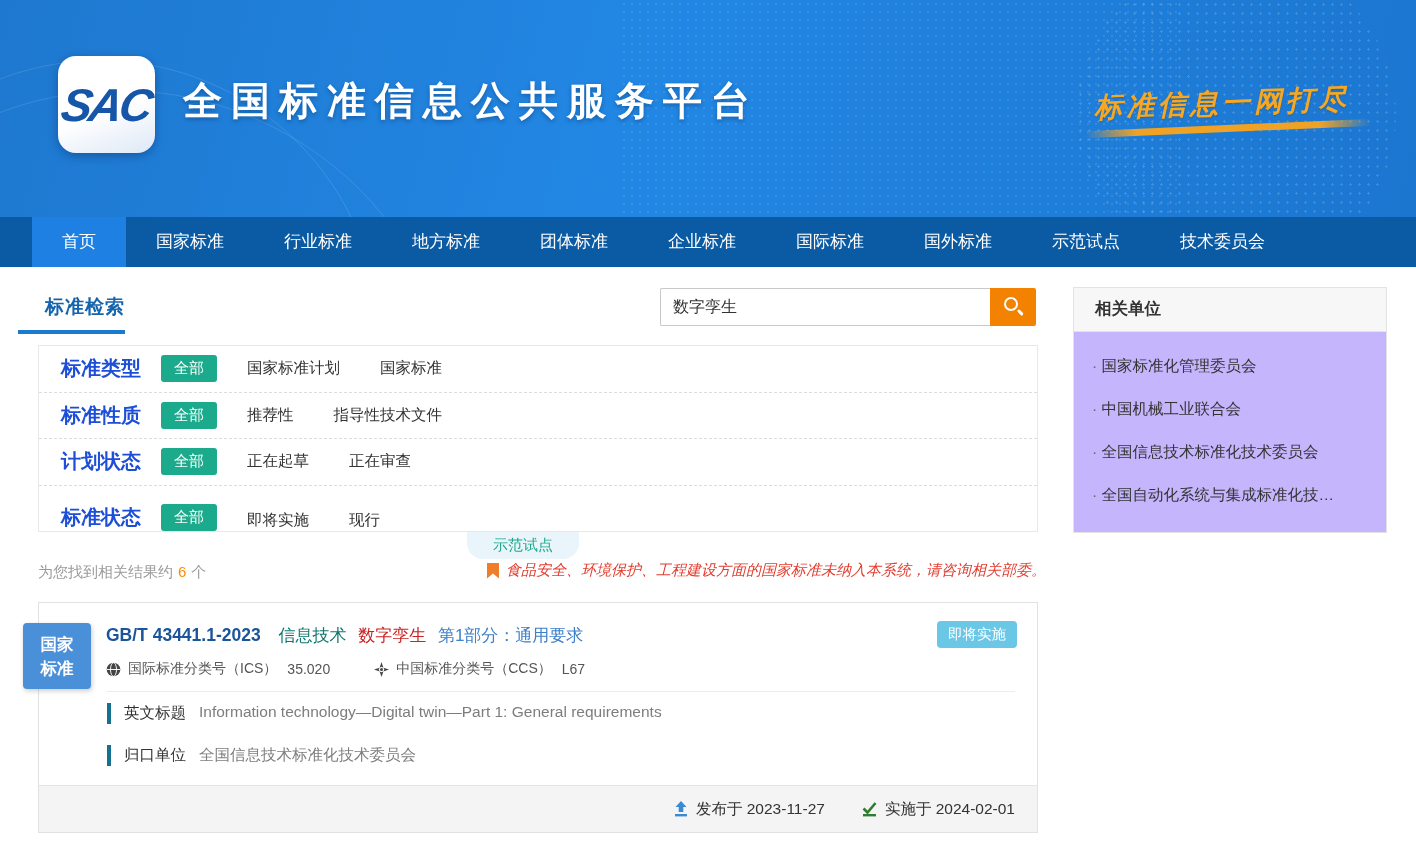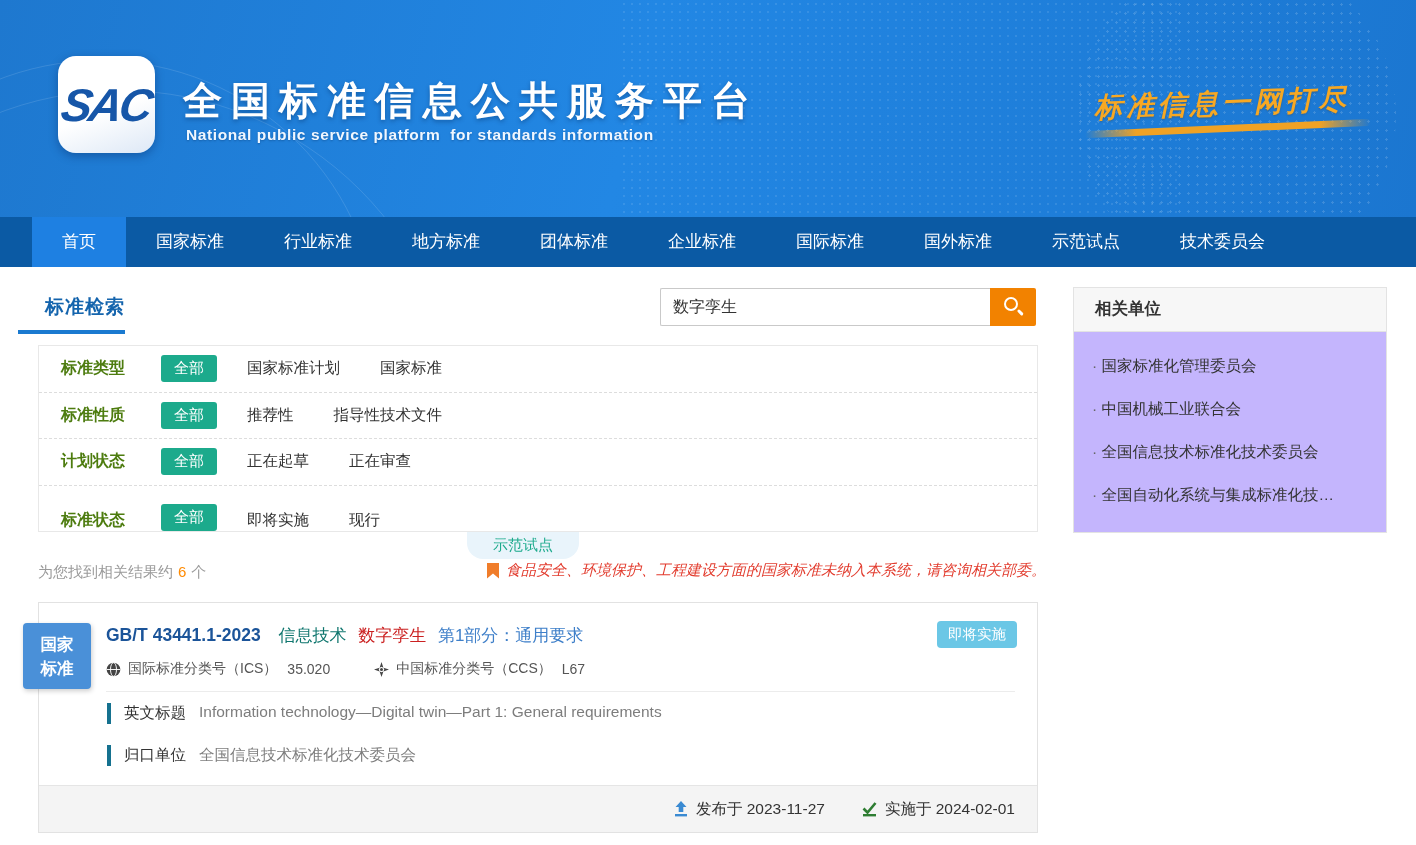--- a/index.html
+++ b/index.html
@@ -65,21 +65,21 @@
   .sidebar ul { list-style:none; padding:12px 18px 16px; }
   .sidebar li { line-height:43px; }
   .sidebar li a { color:#333; font-size:15.5px; text-decoration:none; white-space:nowrap; }
   .sidebar li a::before { content:"· "; color:#666; }
 
   
   .filters { position:absolute; left:38px; top:78px; width:1000px; height:187px;
          border:1px solid #e8e8e8; display:flex; flex-direction:column; }
   .frow { flex:1; display:flex; align-items:center; padding-left:22px; border-bottom:1px dashed #ddd; }
   .frow:last-child { border-bottom:none;align-items:flex-end; }
-  .flabel { font-weight:bold; font-size:16px; color:#4d7c0f; width:100px; }
+  .flabel { font-weight:bold; font-size:20px; color:#1d4ed8; width:100px; }
   .fall { background:#1caa8c; color:#fff; font-size:15px; border:none; border-radius:3px;
          padding:4px 13px; margin-right:30px; cursor:pointer; font-family:"Liberation Sans",sans-serif; }
   .fopt { color:#333; font-size:15.5px; text-decoration:none; margin-right:40px; }
 
   .expand { position:absolute; left:467px; top:265px; width:112px; height:27px; background:#e9f4fb;
          color:#1caa8c; font-size:15px; text-align:center; line-height:25px;
          border-radius:0 0 16px 16px; cursor:pointer; }
 
   
   .count-line { position:absolute; left:38px; top:296px; font-size:15px; color:#9a9a9a; }
@@ -126,21 +126,20 @@
 
   <header class="hdr">
     <div class="arc a1"></div>
     <div class="arc a2"></div>
     <div class="map-dots"></div>
     <div class="globe"></div>
     <div class="logo">
       <span>SAC</span>
     </div>
     <div class="title-cn">全国标准信息公共服务平台</div>
-    <div class="title-en">National public service platform  for standards information</div>
     <div class="slogan">标准信息一网打尽</div>
     <div class="slogan-line"></div>
   </header>
 
   <nav class="nav">
     <a href="#" class="active">首页</a>
     <a href="#">国家标准</a>
     <a href="#">行业标准</a>
     <a href="#">地方标准</a>
     <a href="#">团体标准</a>

